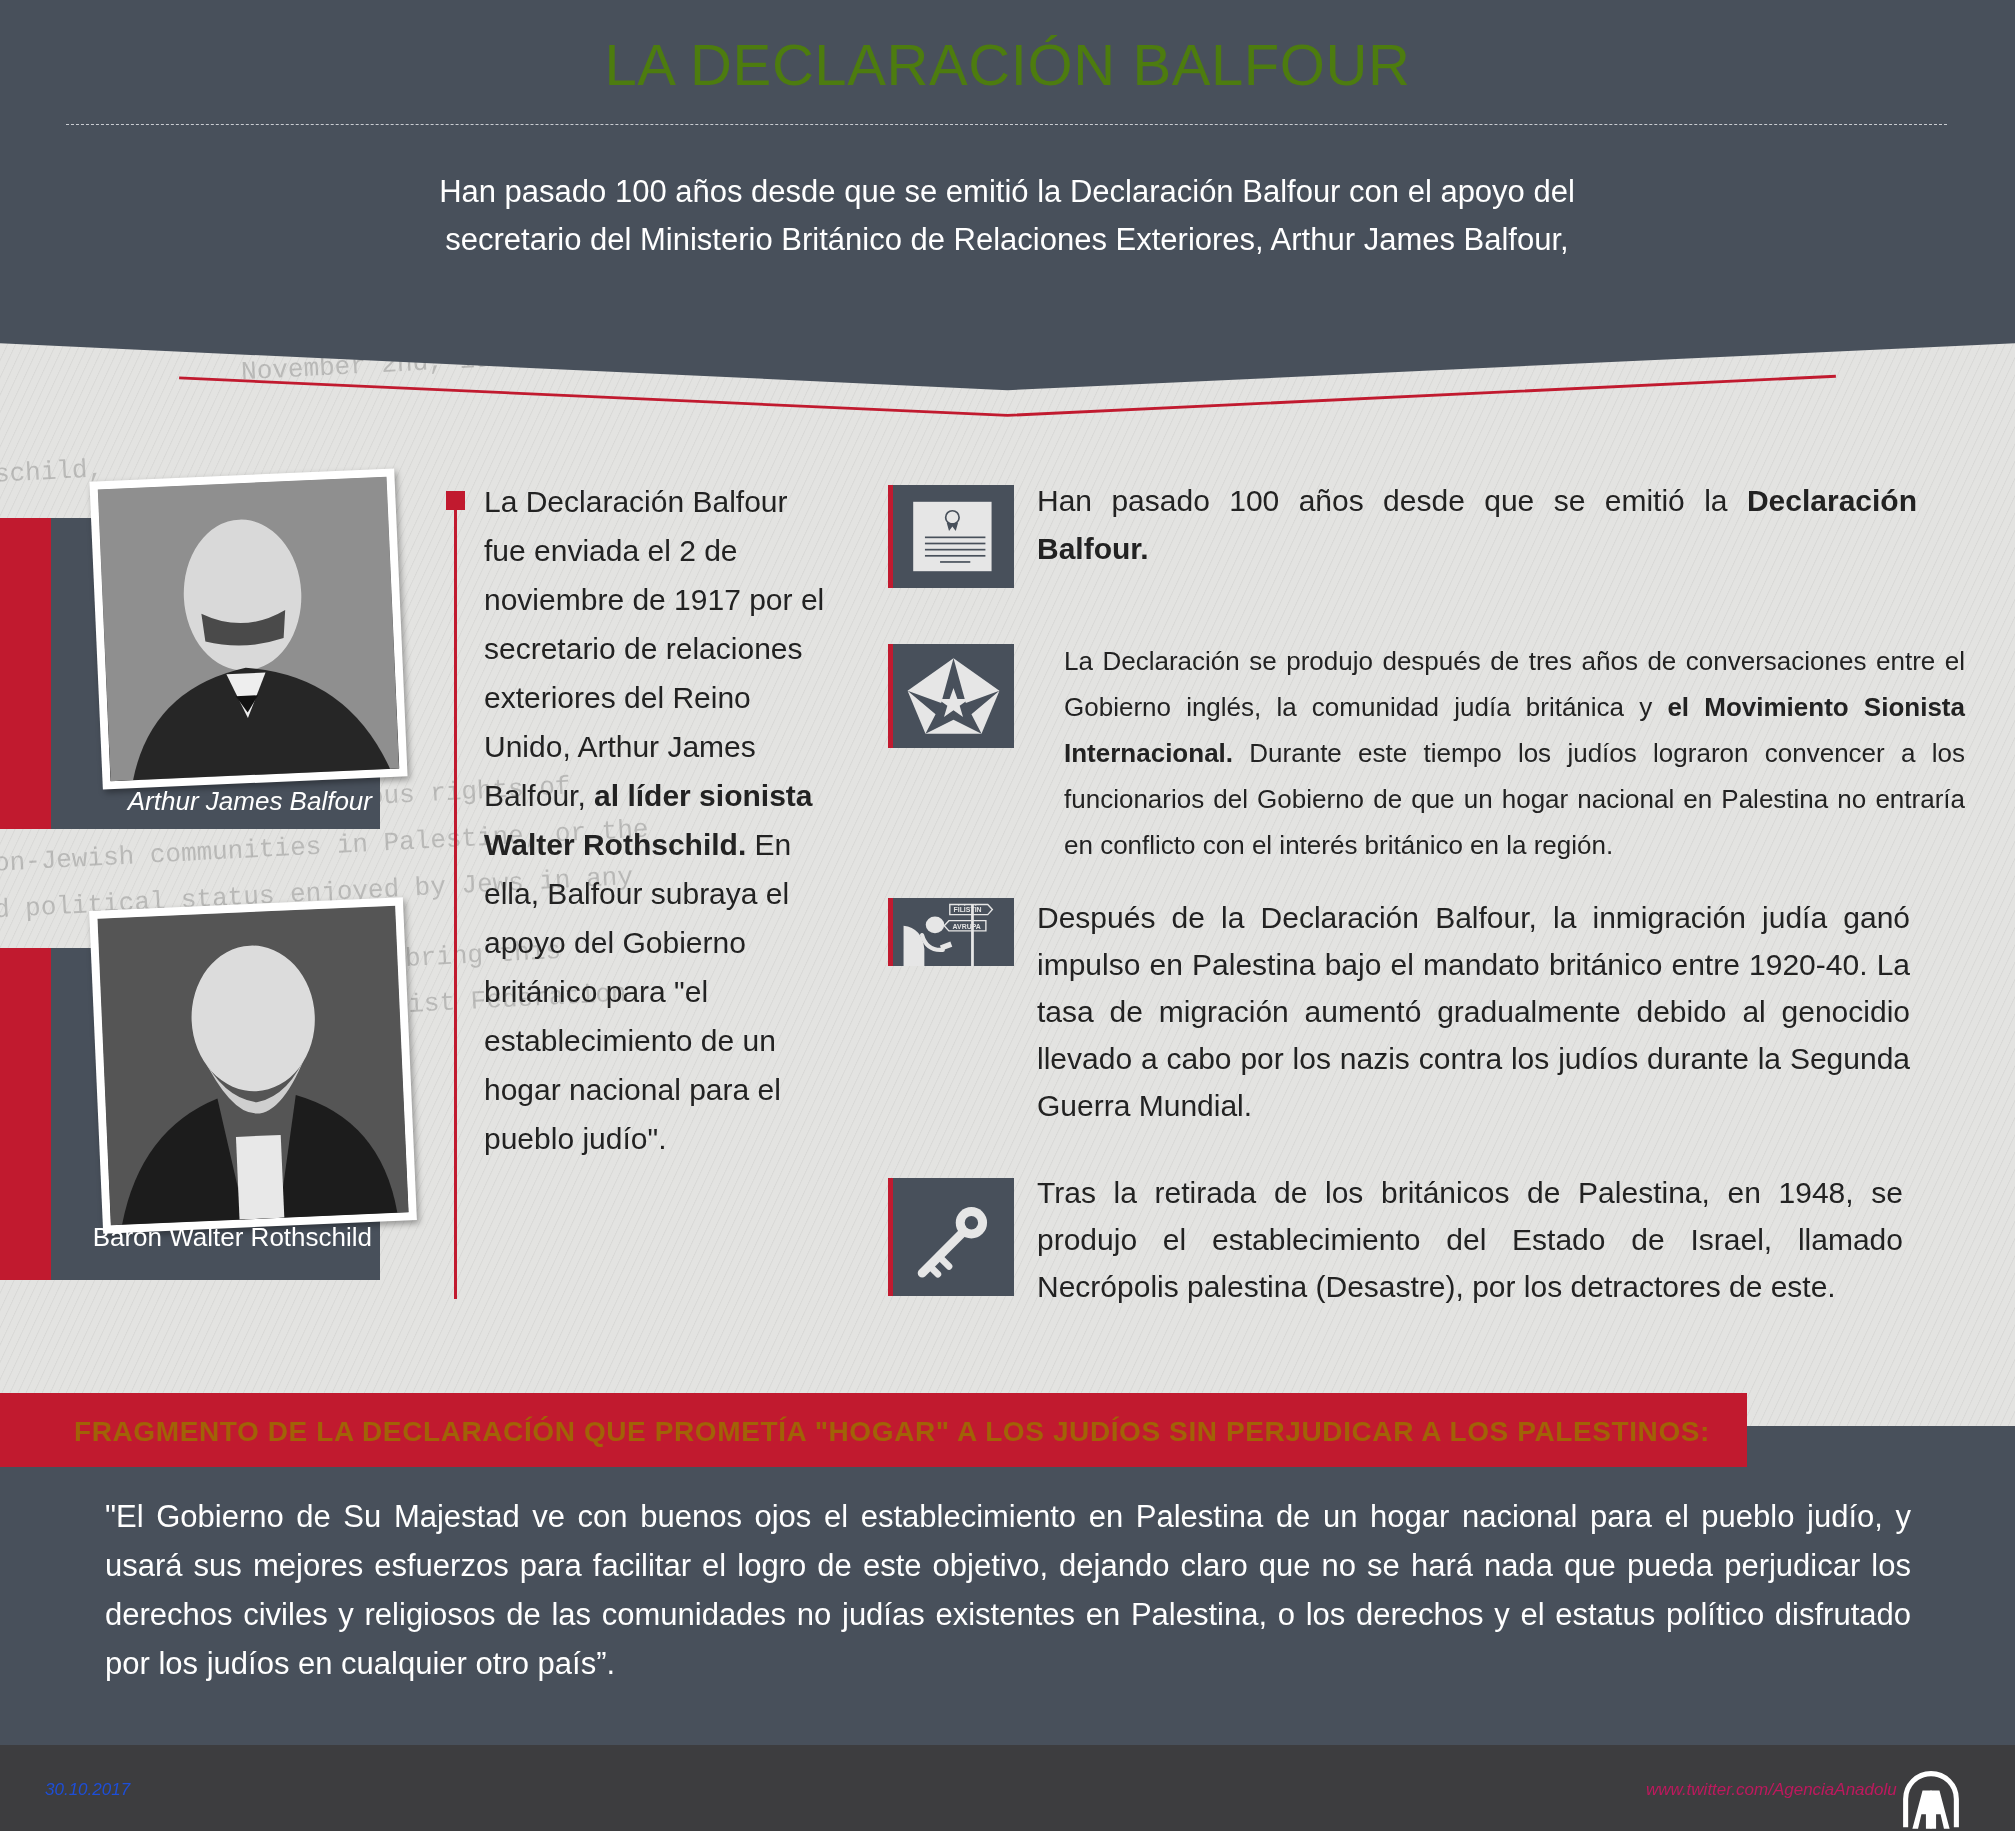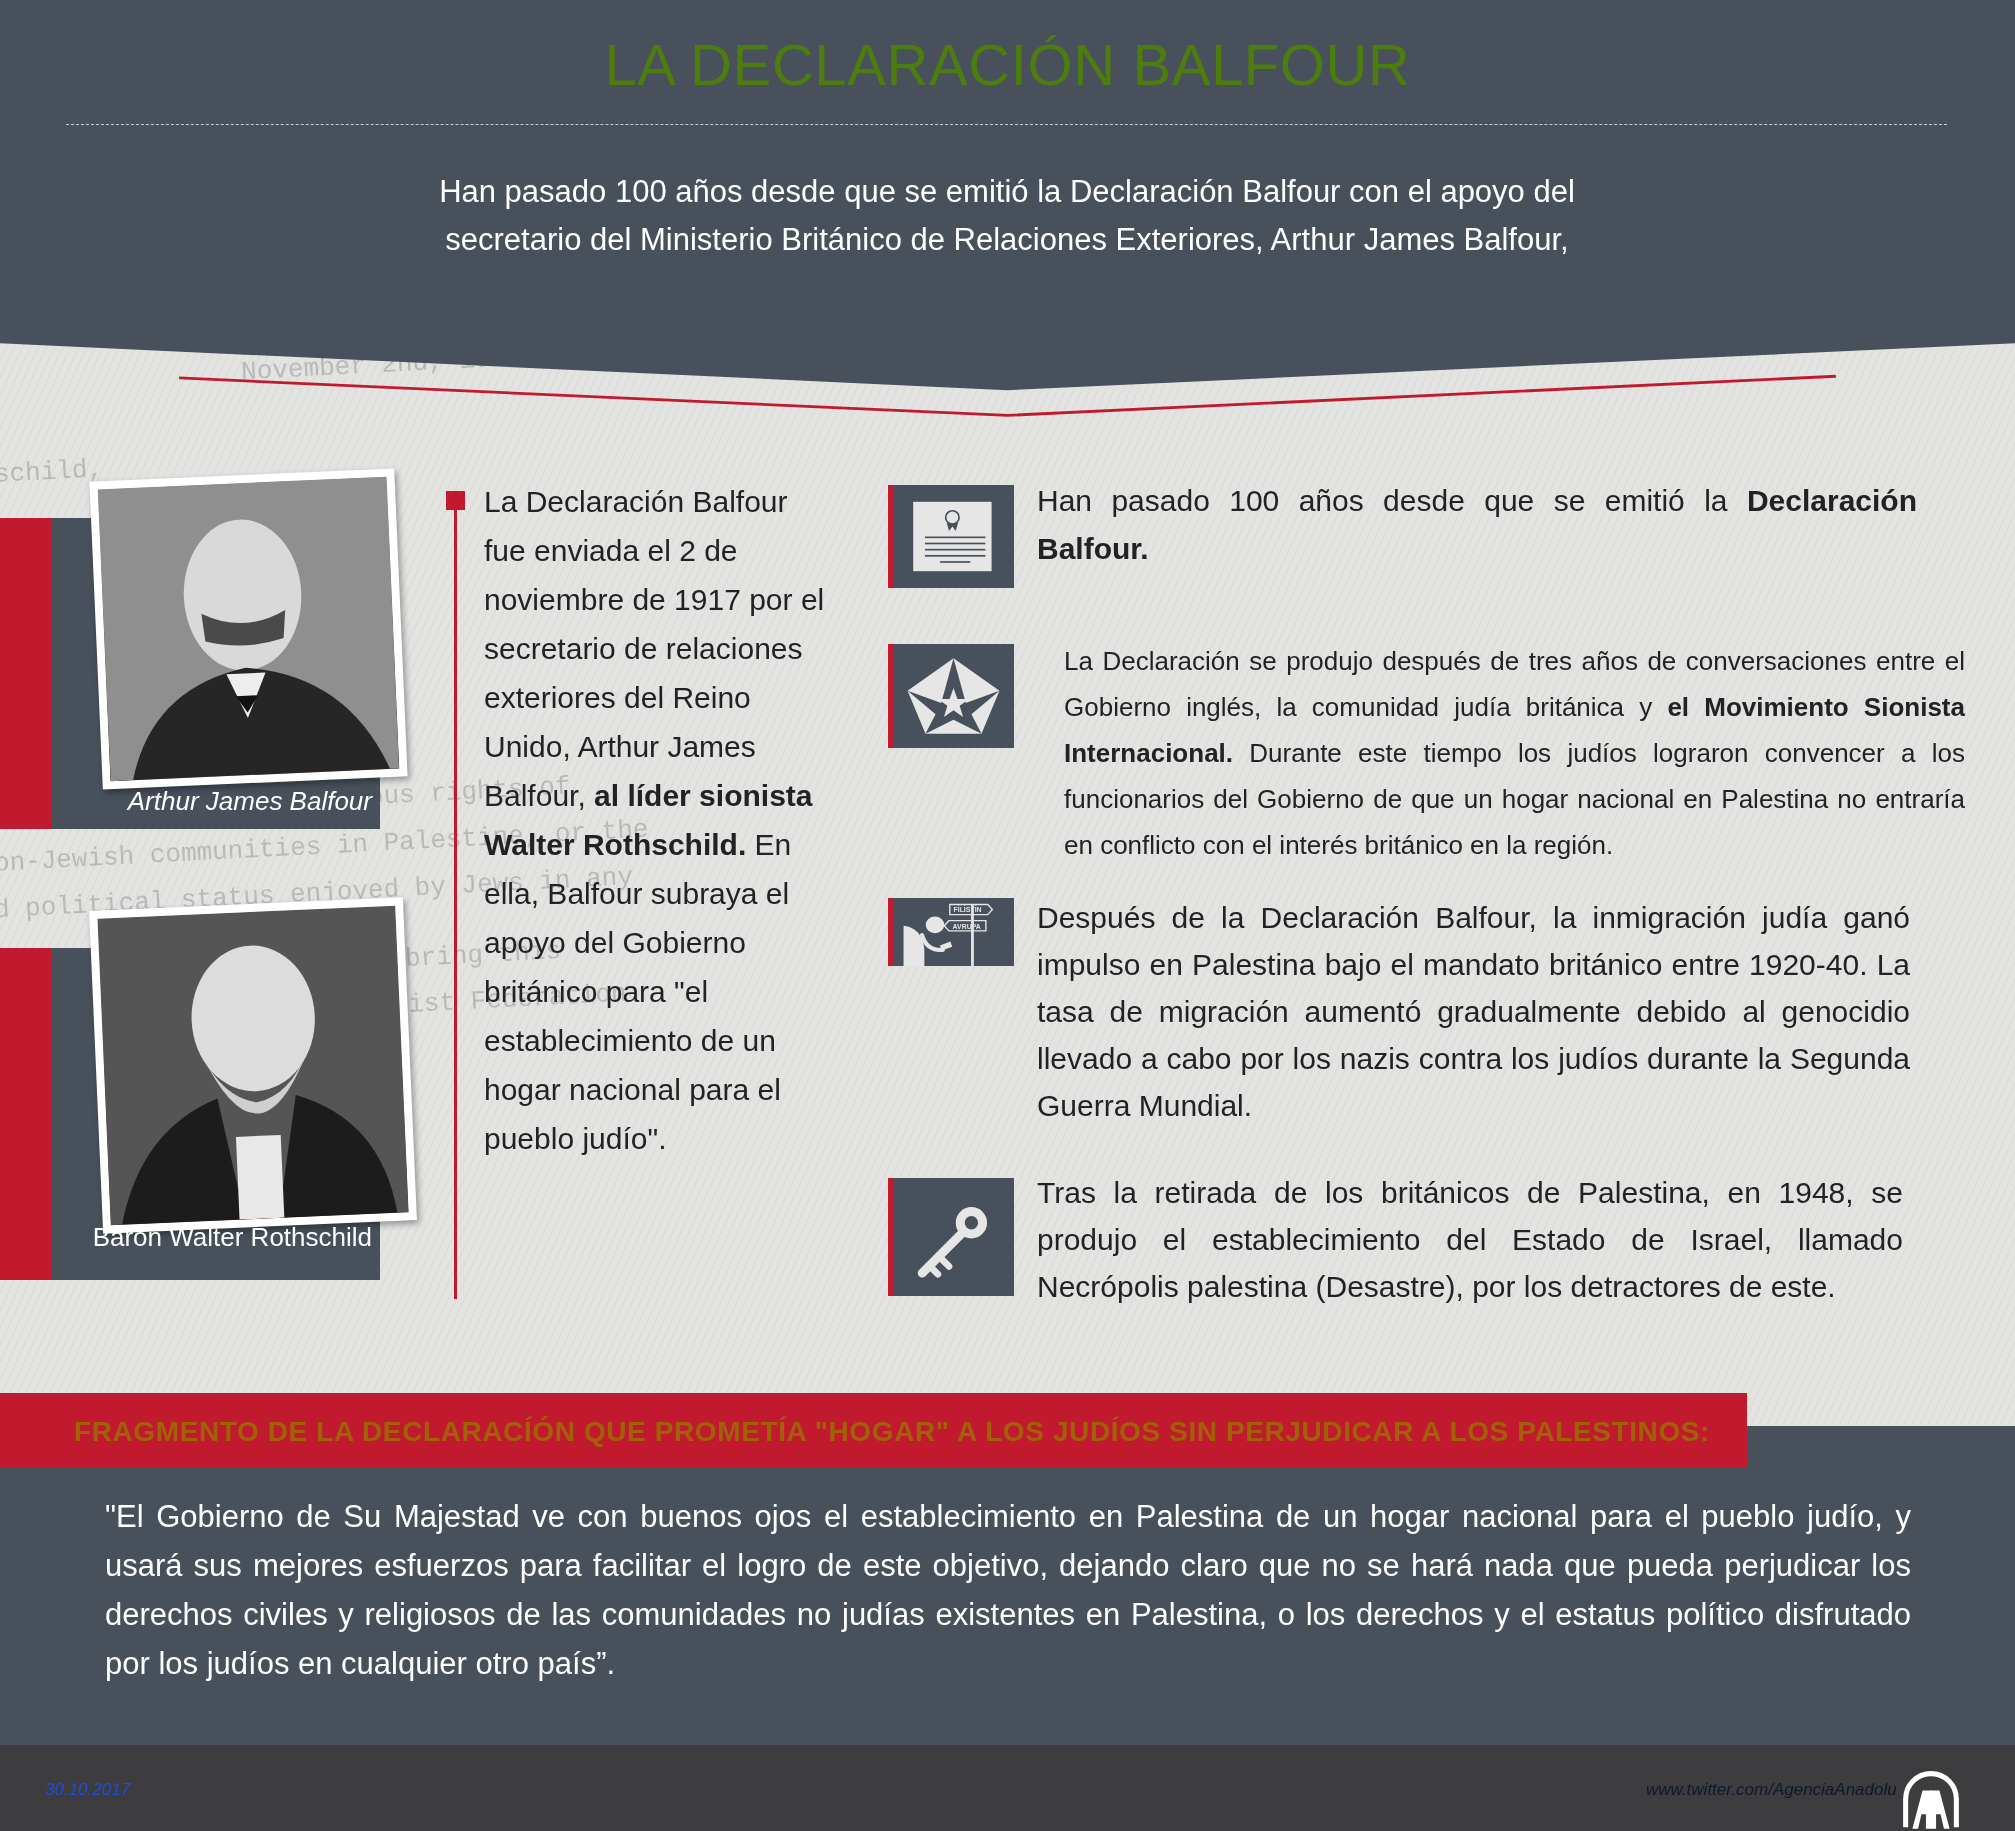--- a/index.html
+++ b/index.html
@@ -34,21 +34,21 @@
   .icon-box svg { position:absolute; left:0; top:0; width:100%; height:100%; }
   .rtext { position:absolute; left:1037px; width:901px; color:#222; text-align:justify; }
   .rtext b { font-weight:bold; }
 
   .banner-red { position:absolute; left:0; top:1393px; width:1747px; height:74px; background:#c11a2f; z-index:3; }
   .banner-text { position:absolute; left:74px; top:1416px; color:#a16207; font-size:28px; font-weight:bold; letter-spacing:0.6px; z-index:4; white-space:nowrap; }
   .quote-bg { position:absolute; left:0; top:1426px; width:2015px; height:319px; background:#48505b; z-index:2; }
   .quote { position:absolute; left:105px; top:1492px; width:1806px; color:#fff; font-size:31px; line-height:49px; text-align:justify; z-index:4; }
   .footer { position:absolute; left:0; top:1745px; width:2015px; height:87px; background:#3d3d3f; z-index:2; }
   .footer-date { position:absolute; left:45px; top:1780px; color:#1d4ed8; font-style:italic; font-size:17px; z-index:4; }
-  .footer-link { position:absolute; left:1646px; top:1780px; color:#0f172a; font-style:italic; font-size:17px; z-index:4; }
+  .footer-link { position:absolute; left:1646px; top:1780px; color:#be185d; font-style:italic; font-size:17px; z-index:4; }
   .logo { position:absolute; left:1900px; top:1768px; width:62px; height:62px; z-index:4; }
 </style>
 </head>
 <body>
 
 <div class="paper"></div>
 
 <div class="typewriter" style="left:241px; top:341px; transform:rotate(-3deg);">November 2nd, 1917</div>
 <div class="typewriter" style="left:-5.6px; top:448px; transform:rotate(-3deg);">schild,</div>
 <div class="typewriter" style="left:-22.4px; top:778px; transform:rotate(-3deg);">dice the civil and religious rights of</div>

